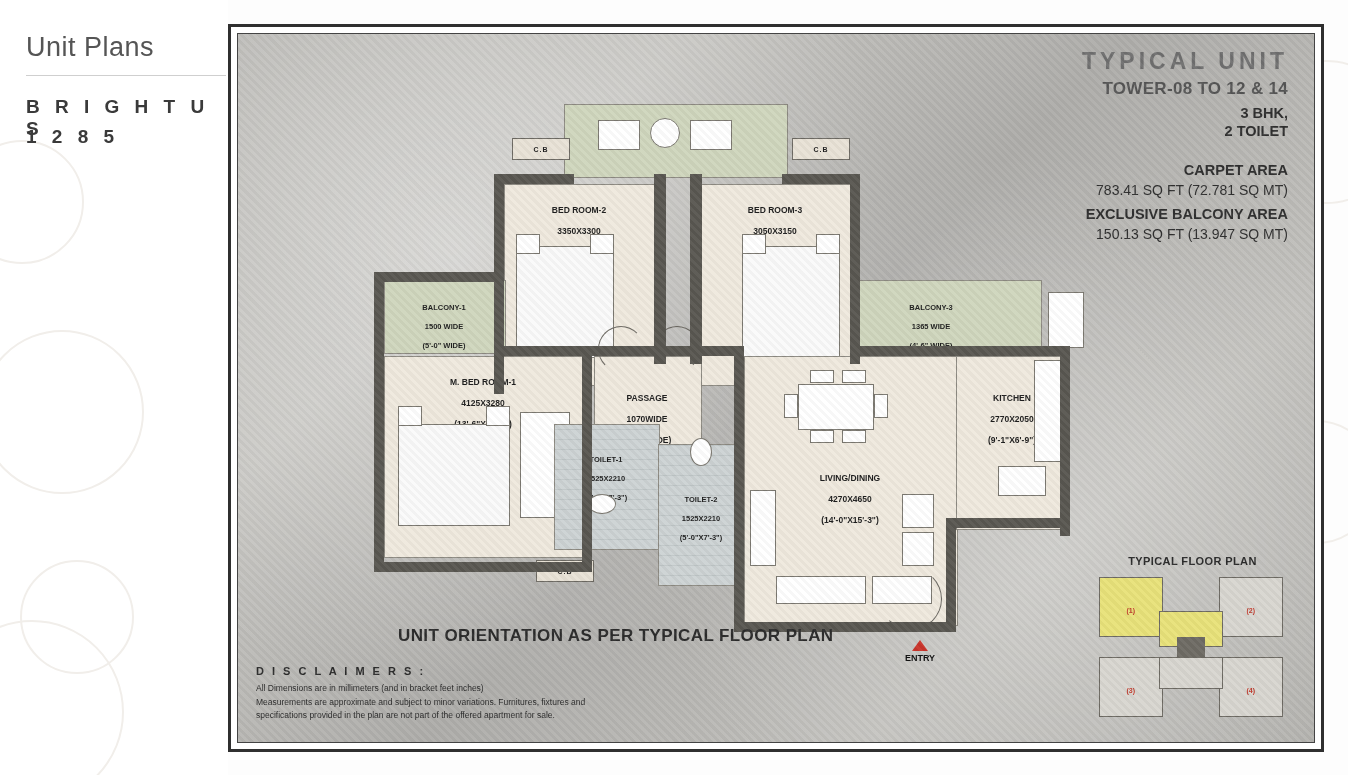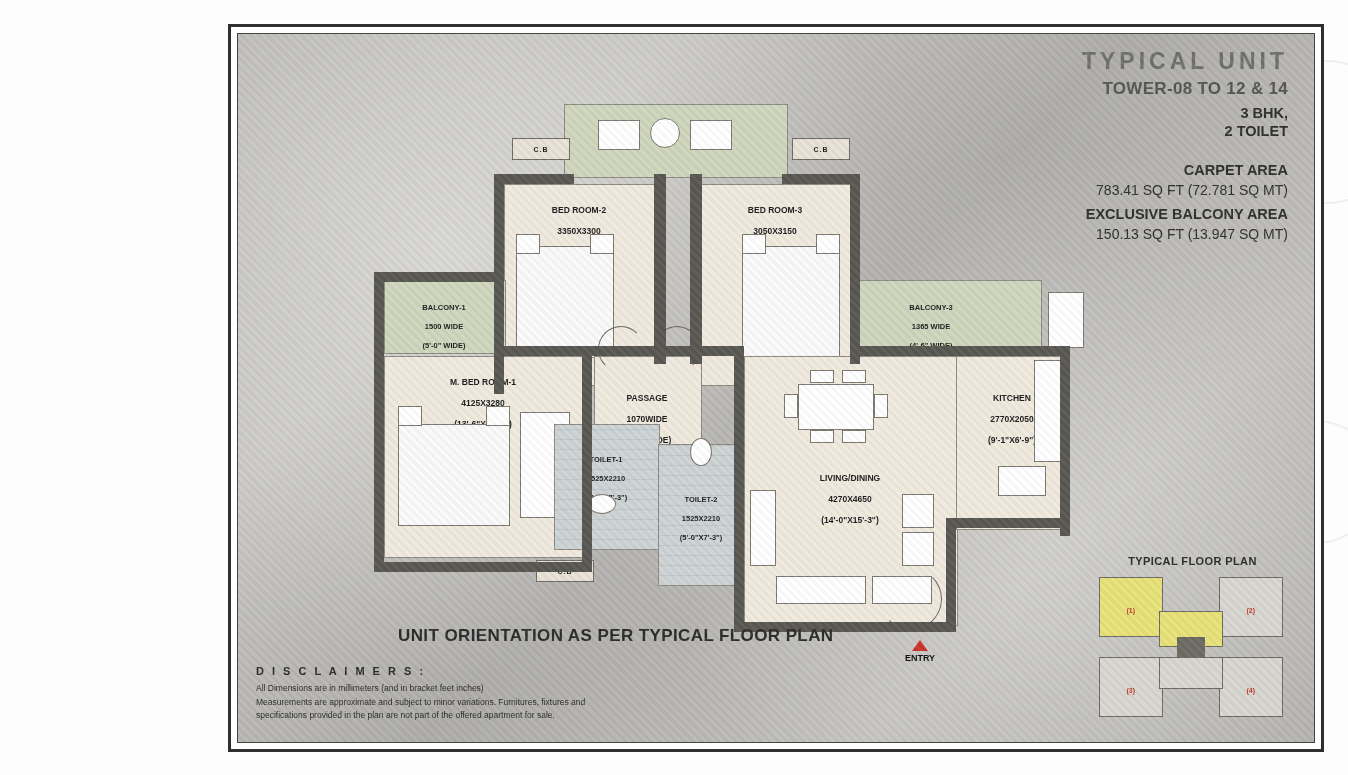--- a/index.html
+++ b/index.html
@@ -270,20 +270,31 @@
     font-size: 7px;
     color: #c0392b;
     font-weight: bold;
   }
 </style>
 </head>
 <body>
 
 <div class="page">
 
+  <div class="left-col">
+    <div class="swirl" style="left:-40px;top:140px;width:120px;height:120px;"></div>
+    <div class="swirl" style="left:-20px;top:330px;width:160px;height:160px;"></div>
+    <div class="swirl" style="left:20px;top:560px;width:110px;height:110px;"></div>
+    <div class="swirl" style="left:-60px;top:620px;width:180px;height:180px;"></div>
+
+    <div class="unit-plans-title">Unit Plans</div>
+    <div class="title-rule"></div>
+    <div class="brand-name">B R I G H T U S</div>
+    <div class="brand-num">1 2 8 5</div>
+  </div>
 
   <div class="swirl" style="right:-50px;top:60px;width:140px;height:140px;"></div>
   <div class="swirl" style="right:-30px;top:420px;width:120px;height:120px;"></div>
 
   <div class="plan-frame">
     <div class="plan-inner">
 
       <div class="hdr hdr-typical">TYPICAL UNIT</div>
       <div class="hdr hdr-tower">TOWER-08 TO 12 &amp; 14</div>
       <div class="hdr hdr-bhk" style="white-space:pre-line;">3 BHK,

